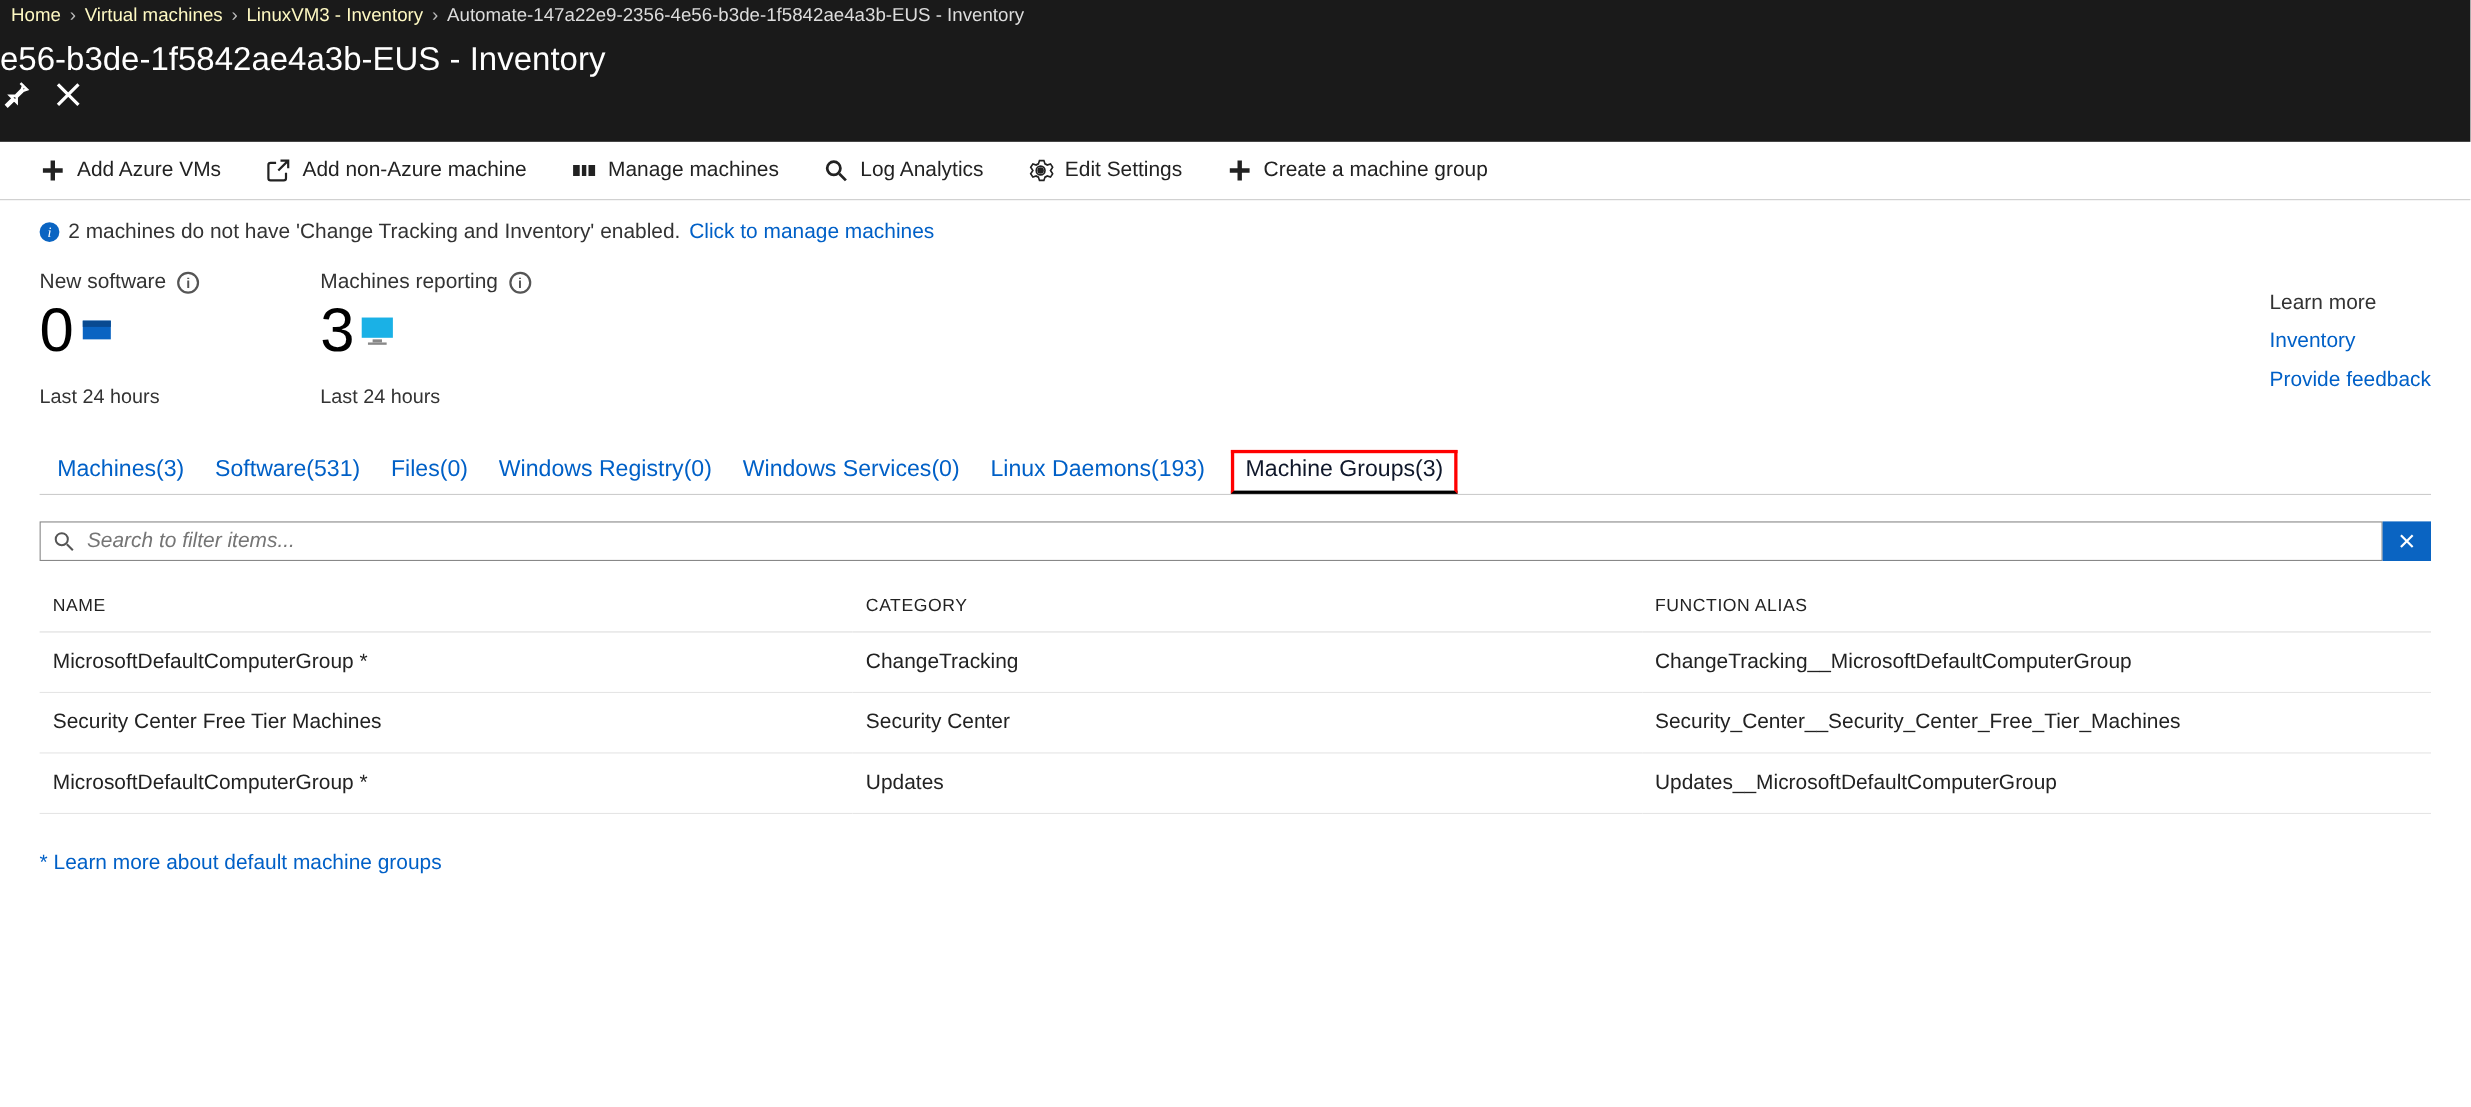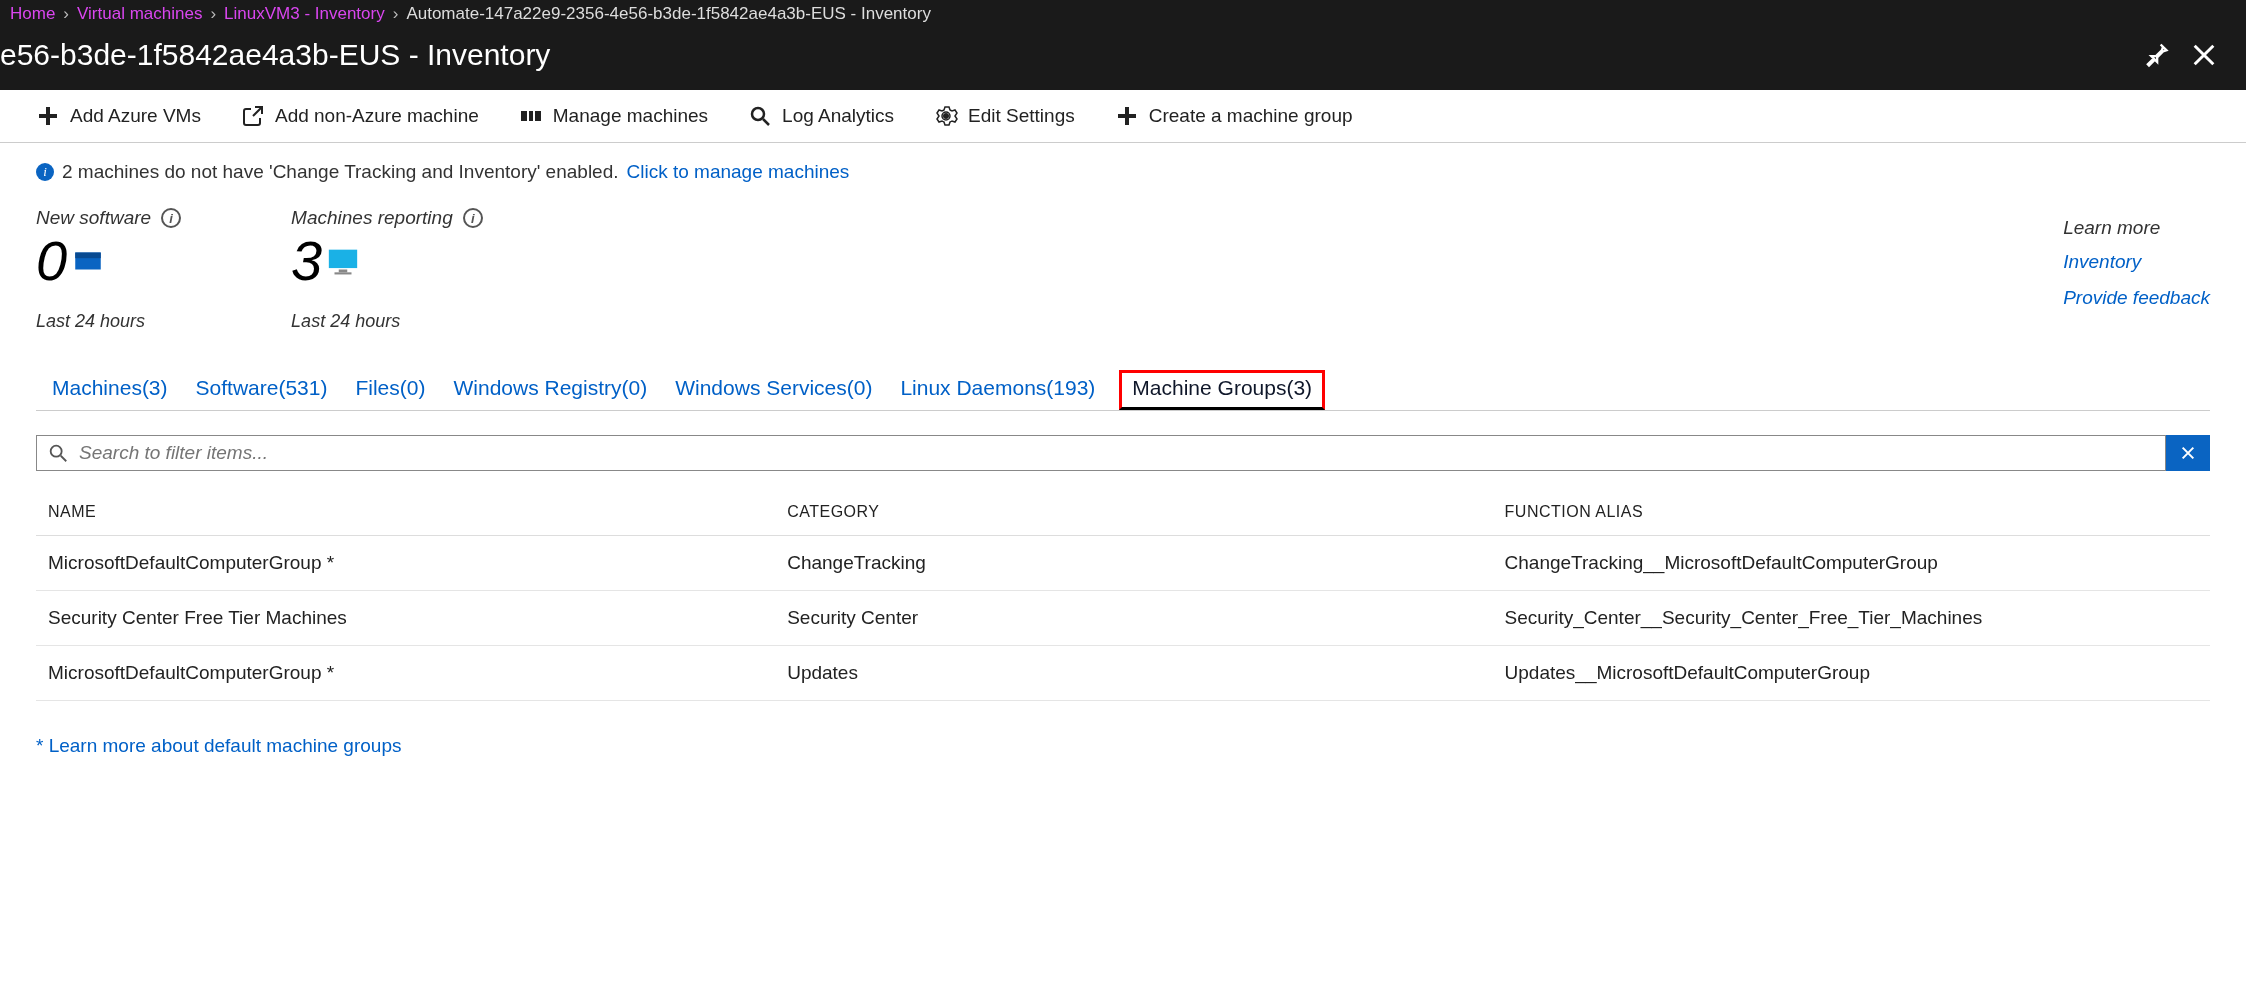--- a/index.html
+++ b/index.html
@@ -1,32 +1,32 @@
 <!DOCTYPE html>
 <html><head>
 <meta charset="utf-8">
 <style>
   * { box-sizing: border-box; margin: 0; padding: 0; font-family: "Segoe UI", Arial, sans-serif; }
   body { background:#fff; width:2246px; }
   .topbar { background:#1a1a1a; color:#fff; }
   .breadcrumb { display:flex; align-items:center; padding:4px 10px; font-size:17px; }
-  .breadcrumb a { color:#d946ef; text-decoration:none; }
+  .breadcrumb a { color:#fef9c3; text-decoration:none; }
   .breadcrumb .sep { color:#bbb; margin:0 8px; }
   .breadcrumb .current { color:#ddd; }
-  .titlebar { display:flex; align-items:center; padding:10px 10px 18px 0; }
+  .titlebar { display:flex; padding:10px 10px 29px 0;flex-direction:column; }
   .titlebar .title { font-size:30px; font-weight:400; color:#fff; flex:1; white-space:nowrap; overflow:hidden; }
   .titlebar .actions { display:flex; gap:20px; padding-right:18px; }
   .titlebar .actions .ic { width:28px; height:28px; color:#fff; cursor:pointer; }
   .toolbar { display:flex; align-items:center; gap:40px; padding:14px 36px; border-bottom:1px solid #ccc; background:#fff; }
   .toolbar .btn { display:flex; align-items:center; gap:10px; font-size:19px; color:#222; cursor:pointer; }
   .toolbar .btn svg { width:24px; height:24px; flex:none; }
   .info-row { display:flex; align-items:center; gap:8px; padding:18px 36px 0 36px; font-size:19px; color:#333; }
   .info-row a { color:#0060c7; text-decoration:none; }
   .content { padding:24px 36px 40px 36px; }
-  .stats-row { display:flex; align-items:center;font-style:italic; }
+  .stats-row { display:flex; align-items:flex-end; }
   .stat { margin-right:110px; }
   .stat .label { display:flex; align-items:center; gap:10px; font-size:19px; color:#333; }
   .stat .value { font-size:56px; font-weight:400; display:flex; align-items:center; gap:4px; line-height:1; margin-top:4px;}
   .stat .sub { font-size:18px; color:#333; margin-top:22px; }
   .learn { margin-left:auto; font-size:19px; color:#333; }
   .learn .head { margin-bottom:12px; }
   .learn a { display:block; color:#0060c7; text-decoration:none; margin-bottom:14px; }
   .tabs { display:flex; gap:20px; border-bottom:1px solid #ccc; margin-top:38px; padding:0 12px; }
   .tabs .tab { font-size:21px; color:#0060c7; padding:6px 4px 10px 4px; cursor:pointer; white-space:nowrap; }
   .tabs .tab.active { color:#0f172a; border:3px solid red; border-bottom:3px solid #000; padding:3px 10px 7px 10px; }

